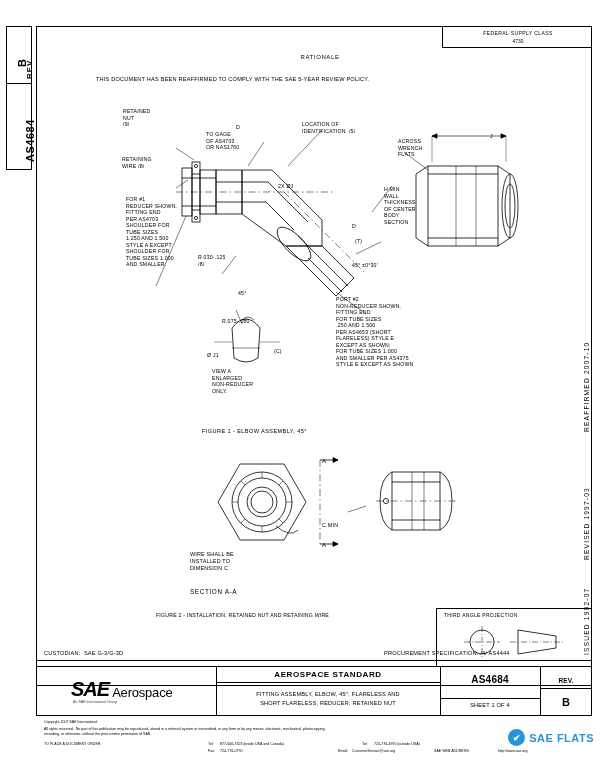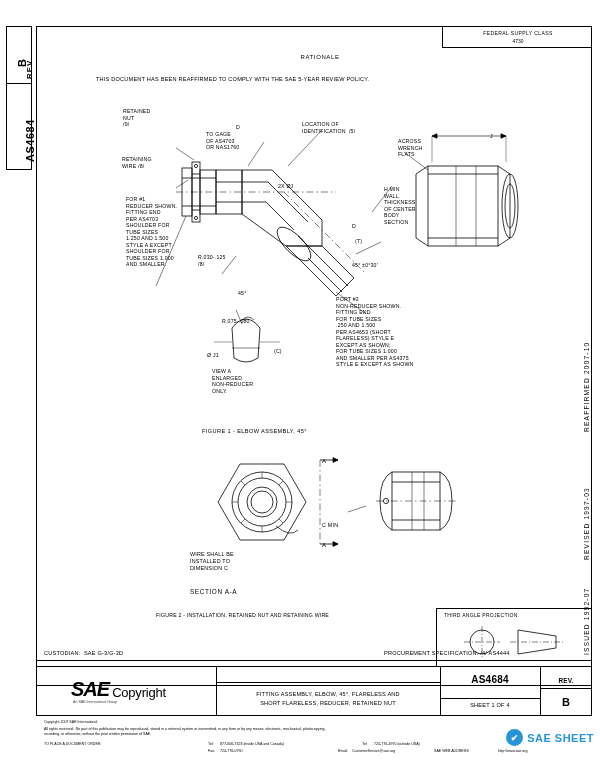--- a/index.html
+++ b/index.html
@@ -277,25 +277,26 @@
   <div class="ln vl" style="left:216px;top:666px;height:50px;"></div>
   <div class="ln vl" style="left:440px;top:666px;height:50px;"></div>
   <div class="ln vl" style="left:540px;top:666px;height:50px;"></div>
   <div class="ln hl" style="left:216px;top:682px;width:224px;"></div>
   <div class="ln hl" style="left:440px;top:698px;width:100px;"></div>
   <div class="ln hl" style="left:540px;top:688px;width:52px;"></div>
 
   <div class="sae-logo">
     <div style="position:absolute;left:22px;top:2px;display:flex;align-items:flex-end;">
       <span class="sae-letters">SAE</span>
-      <span style="font-size:13px;margin-left:3px;margin-bottom:1px;letter-spacing:-.2px;">Copyright</span>
+      <span style="font-size:13px;margin-left:3px;margin-bottom:1px;letter-spacing:-.2px;">Aerospace</span>
     </div>
     <div style="position:absolute;left:24px;top:24px;font-size:3.6px;color:#444;">An SAE International Group</div>
   </div>
 
+  <div class="t" style="left:216px;top:670px;width:224px;text-align:center;font-size:8px;font-weight:bold;letter-spacing:.6px;">AEROSPACE STANDARD</div>
   <div class="t" style="left:216px;top:690px;width:224px;text-align:center;font-size:5.6px;line-height:1.6;letter-spacing:.2px;">FITTING ASSEMBLY, ELBOW, 45°, FLARELESS AND
 SHORT FLARELESS, REDUCER, RETAINED NUT</div>
 
   <div class="t" style="left:440px;top:674px;width:100px;text-align:center;font-size:10px;font-weight:bold;">AS4684</div>
   <div class="t" style="left:440px;top:702px;width:100px;text-align:center;font-size:5.6px;">SHEET 1 OF 4</div>
 
   <div class="t" style="left:540px;top:677px;width:52px;text-align:center;font-size:6.4px;font-weight:bold;">REV.</div>
   <div class="t" style="left:540px;top:696px;width:52px;text-align:center;font-size:11px;font-weight:bold;">B</div>
 
   <div id="footer">
@@ -310,16 +311,16 @@
     <div style="position:absolute;left:208px;top:31px;">Fax:</div>
     <div style="position:absolute;left:220px;top:31px;">724-776-0790</div>
     <div style="position:absolute;left:338px;top:31px;">Email:</div>
     <div style="position:absolute;left:352px;top:31px;">CustomerService@sae.org</div>
     <div style="position:absolute;left:434px;top:31px;">SAE WEB ADDRESS:</div>
     <div style="position:absolute;left:498px;top:31px;">http://www.sae.org</div>
   </div>
 
   <div id="watermark">
     <div id="wm-badge">✔</div>
-    <div id="wm-text">SAE SHEET</div>
+    <div id="wm-text">SAE FLATS</div>
   </div>
 
 </div>
 
 </body></html>

